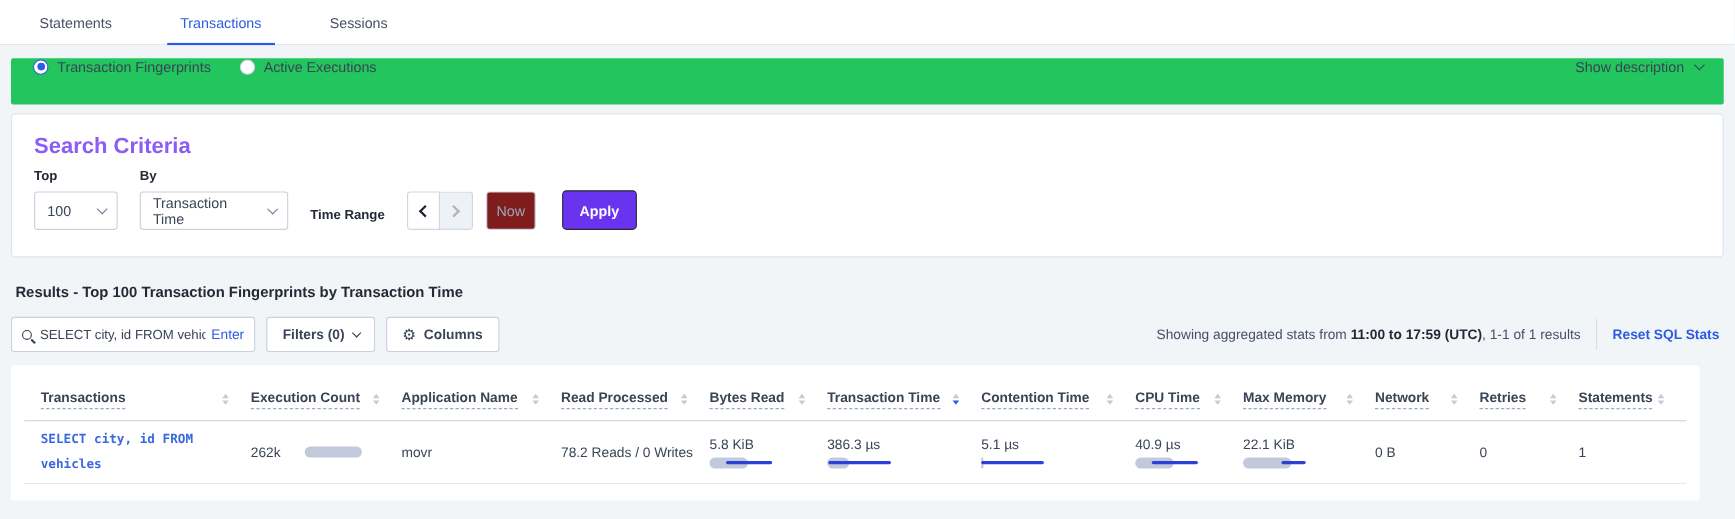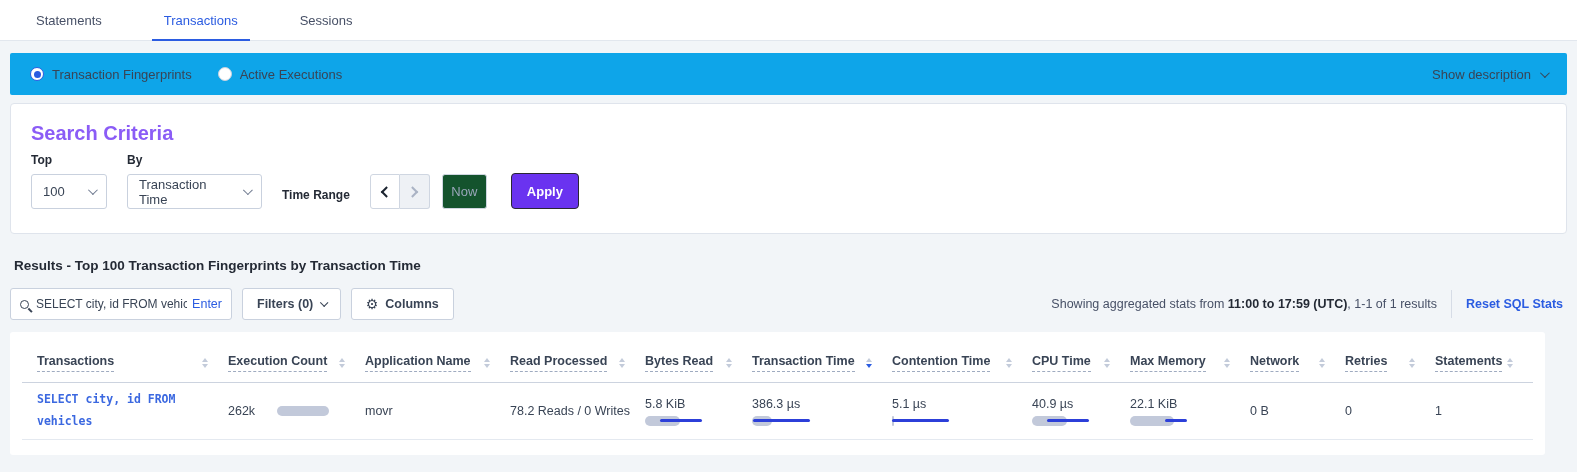--- a/index.html
+++ b/index.html
@@ -6,21 +6,21 @@
   html,body { width:1577px; height:472px; overflow:hidden; }
   body { background:#f2f5f8; font-family:"Liberation Sans", sans-serif; color:#394455; }
 
   
   .tabsbar { height:41px; background:#fff; border-bottom:1px solid #e2e7ee; display:flex; align-items:stretch; padding-left:24px; }
   .tab { display:flex; align-items:center; padding:0 12px; margin-right:38px; font-size:13px; font-weight:500; color:#475066; position:relative; cursor:pointer; }
   .tab.active { color:#2b5ce1; }
   .tab.active::after { content:""; position:absolute; left:0; right:0; bottom:-1px; height:2px; background:#2b5ce1; }
 
   
-  .radiostrip { margin:12px 10px 8px; background:#0ea5e9; height:42px; display:flex; align-items:center; padding:0 20px; border-radius:2px; }
+  .radiostrip { margin:12px 10px 8px; background:#22c55e; height:42px; display:flex; align-items:flex-start; padding:0 20px; border-radius:2px; }
   .radio-opt { display:flex; align-items:center; margin-right:26px; font-size:13px; color:#394455; cursor:pointer; }
   .radio { width:14px; height:14px; border-radius:50%; margin-right:8px; position:relative; background:#fff; }
   .radio.sel { border:1.5px solid #2b5ce1; }
   .radio.sel::after { content:""; position:absolute; left:2.5px; top:2.5px; width:7px; height:7px; border-radius:50%; background:#2b5ce1; }
   .radio.unsel { border:1.5px solid #c9d1de; }
   .strip-right { margin-left:auto; display:flex; align-items:center; font-size:13px; color:#394455; cursor:pointer; }
   .chev { width:7px; height:7px; border-right:1.7px solid #394455; border-bottom:1.7px solid #394455; transform:rotate(45deg) translateY(-2px); margin-left:9px; display:inline-block; }
   .chev.gray { border-color:#6f7a90; margin-left:8px; }
 
   
@@ -35,21 +35,21 @@
   .sel-tr { width:225px; }
   .badge { background:#e3e8f0; color:#394455; font-size:11.5px; font-weight:bold; padding:2.5px 7px; border-radius:3px; margin-right:10px; }
   .tr-text { flex:1; text-align:left; }
   .navgroup { display:flex; margin-right:12px; }
   .navbtn { width:30px; height:35px; border:1px solid #cfd6e1; display:flex; align-items:center; justify-content:center; cursor:pointer; }
   .navbtn.prev { border-radius:3px 0 0 3px; background:#fff; }
   .navbtn.next { border-radius:0 3px 3px 0; background:#eef1f5; border-left:none; cursor:default; }
   .ang { width:8px; height:8px; display:inline-block; }
   .ang.left { border-left:2.2px solid #1b2430; border-bottom:2.2px solid #1b2430; transform:rotate(45deg) translate(1px,-1px); }
   .ang.right { border-right:2.2px solid #aab3c4; border-top:2.2px solid #aab3c4; transform:rotate(45deg) translate(-1px,1px); }
-  .nowbtn { width:45px; height:35px; border:1px solid #cfd6e1; border-radius:3px; background:#14532d; color:#9aa6ba; font-size:13px; display:flex; align-items:center; justify-content:center; margin-right:24px; cursor:pointer; }
+  .nowbtn { width:45px; height:35px; border:1px solid #cfd6e1; border-radius:3px; background:#7f1d1d; color:#9aa6ba; font-size:13px; display:flex; align-items:center; justify-content:center; margin-right:24px; cursor:pointer; }
   .applybtn { height:36px; padding:0 15px; background:#6a33f0; border:1px solid #2b2735; border-radius:4px; color:#fff; font-size:13px; font-weight:bold; display:flex; align-items:center; cursor:pointer; }
 
   
   .results-h { margin:24px 14px 0; font-size:13.5px; font-weight:bold; color:#242a35; }
   .toolbar { display:flex; align-items:center; margin:15px 10px 0; }
   .searchbox { width:222px; height:32px; border:1px solid #c9d1de; border-radius:3px; background:#fff; display:flex; align-items:center; padding:0 9px; }
   .mag { width:9px; height:9px; border:1.6px solid #394455; border-radius:50%; position:relative; margin-right:7px; flex:none; }
   .mag::after { content:""; position:absolute; width:1.7px; height:4.5px; background:#394455; left:8px; top:7.5px; transform:rotate(-45deg); }
   .searchbox input { border:none; outline:none; flex:1; min-width:0; font-size:12px; color:#394455; font-family:"Liberation Sans", sans-serif; }
   .enter { color:#2b5ce1; font-size:12.5px; margin-left:5px; cursor:pointer; }

